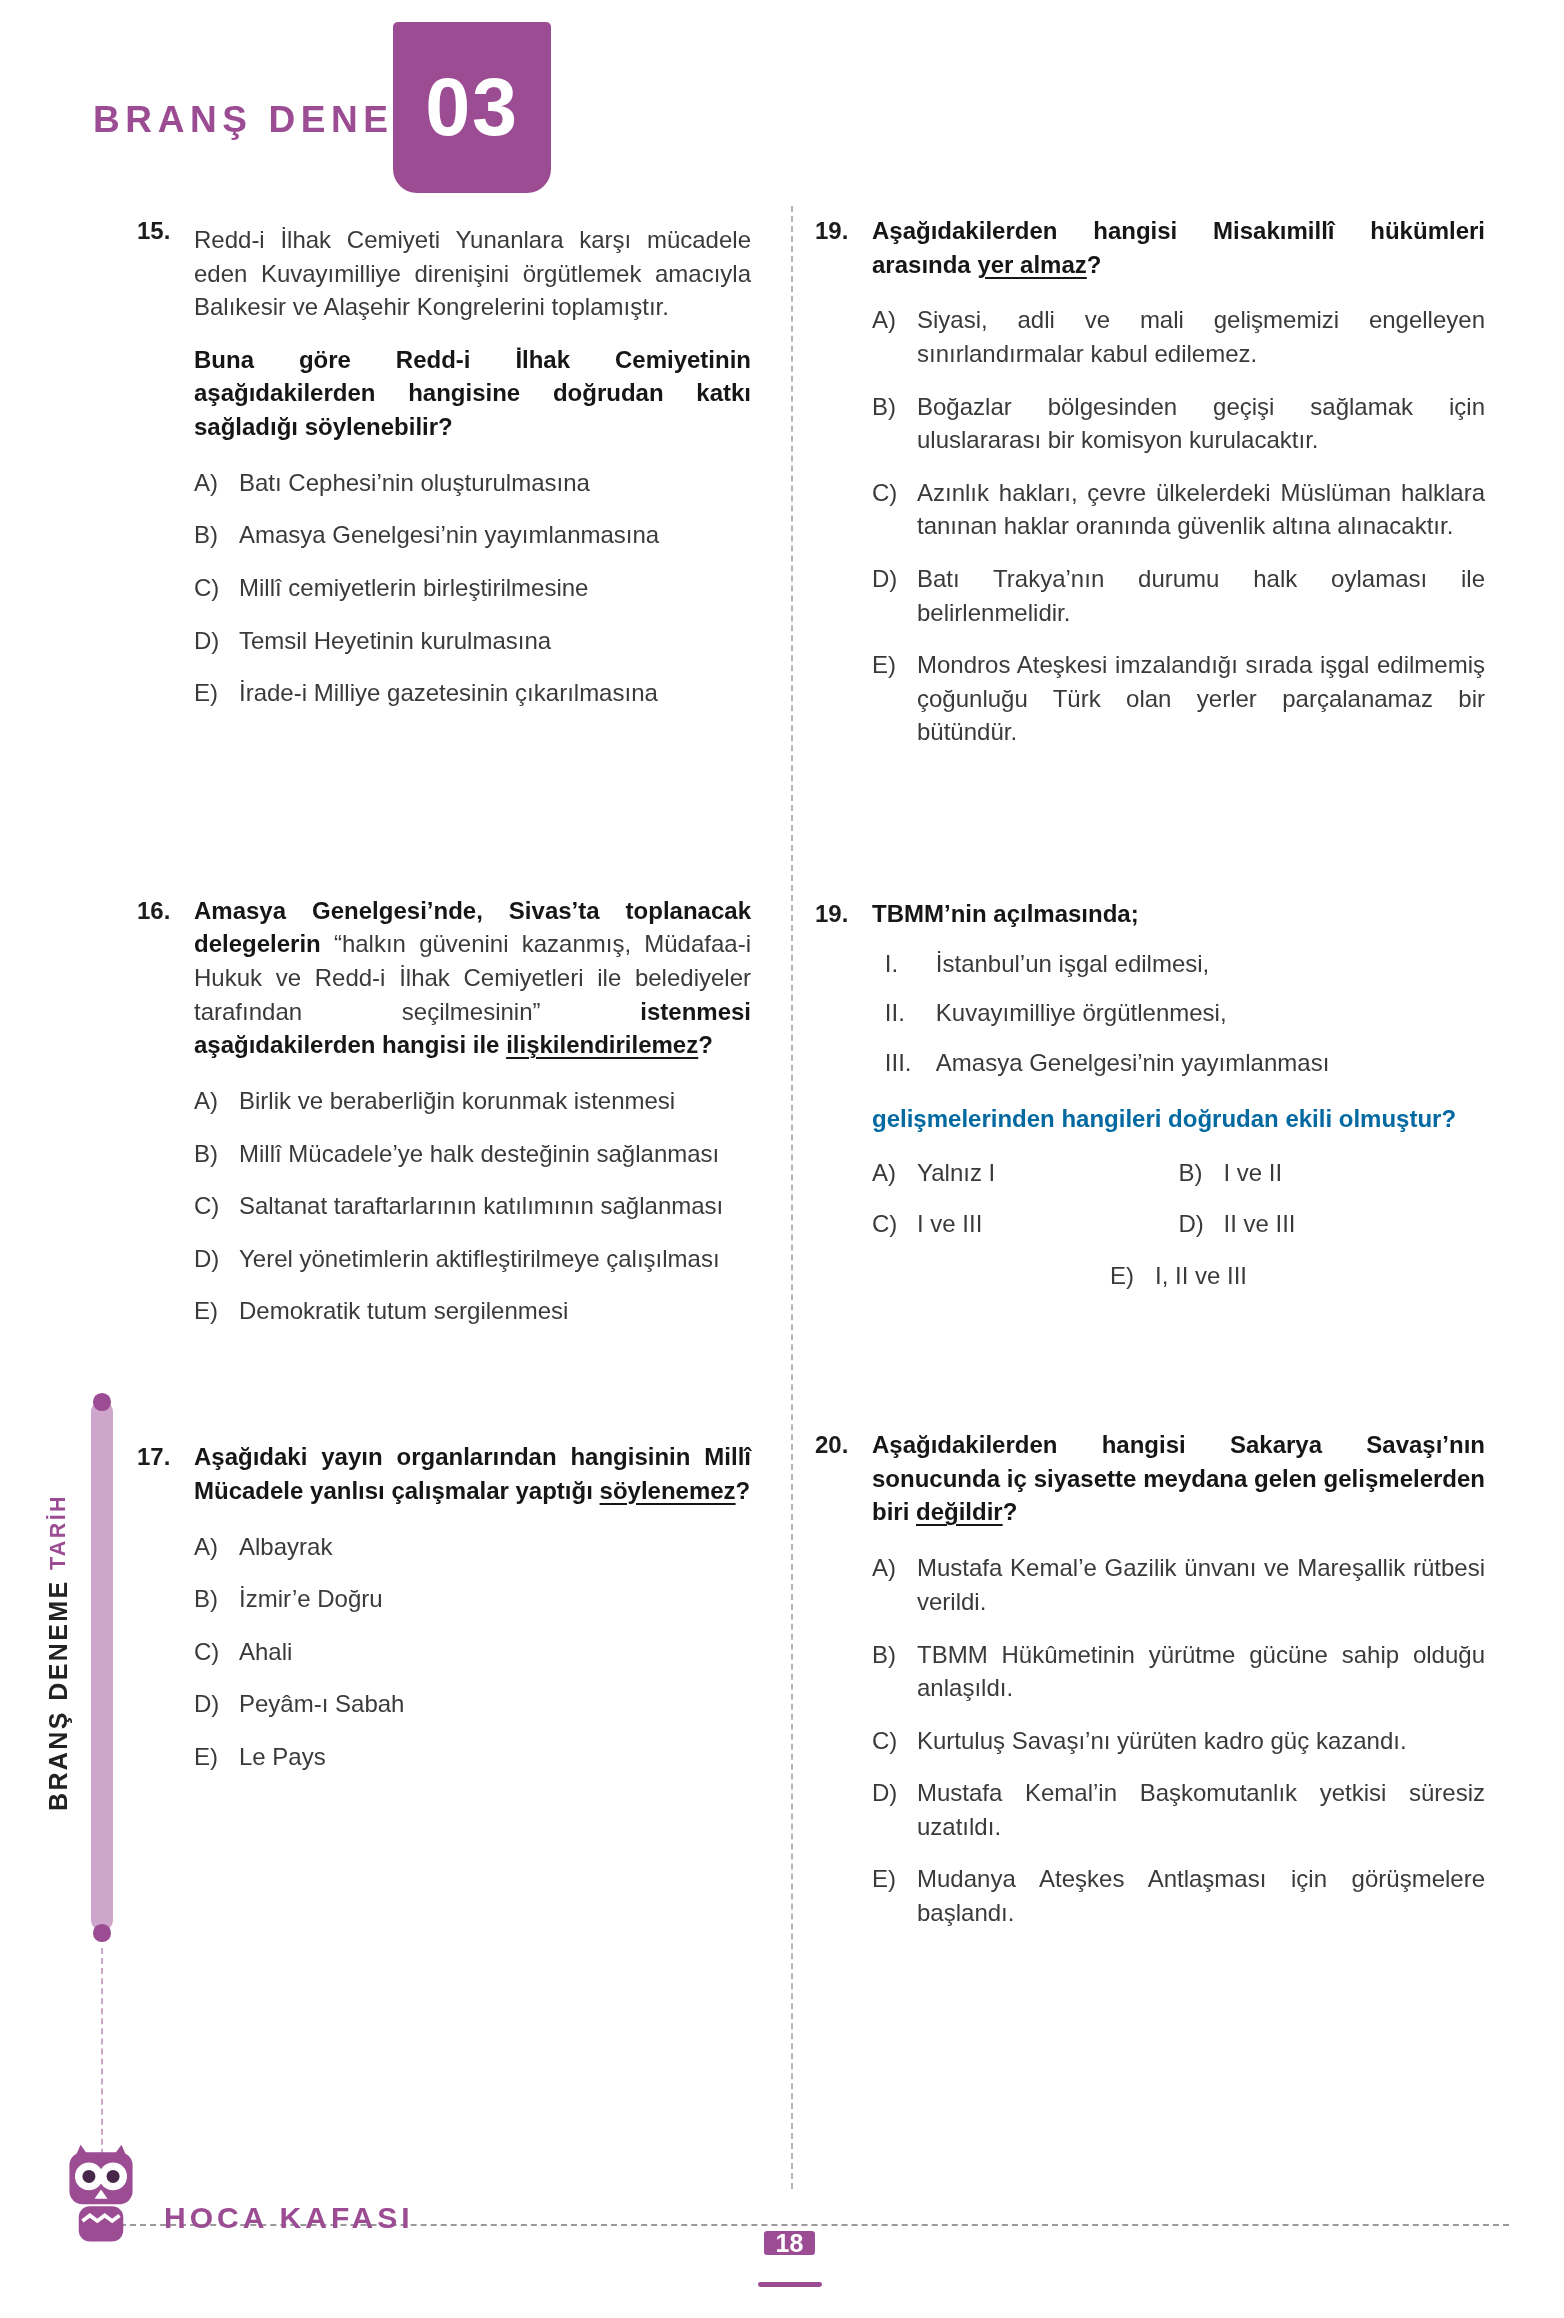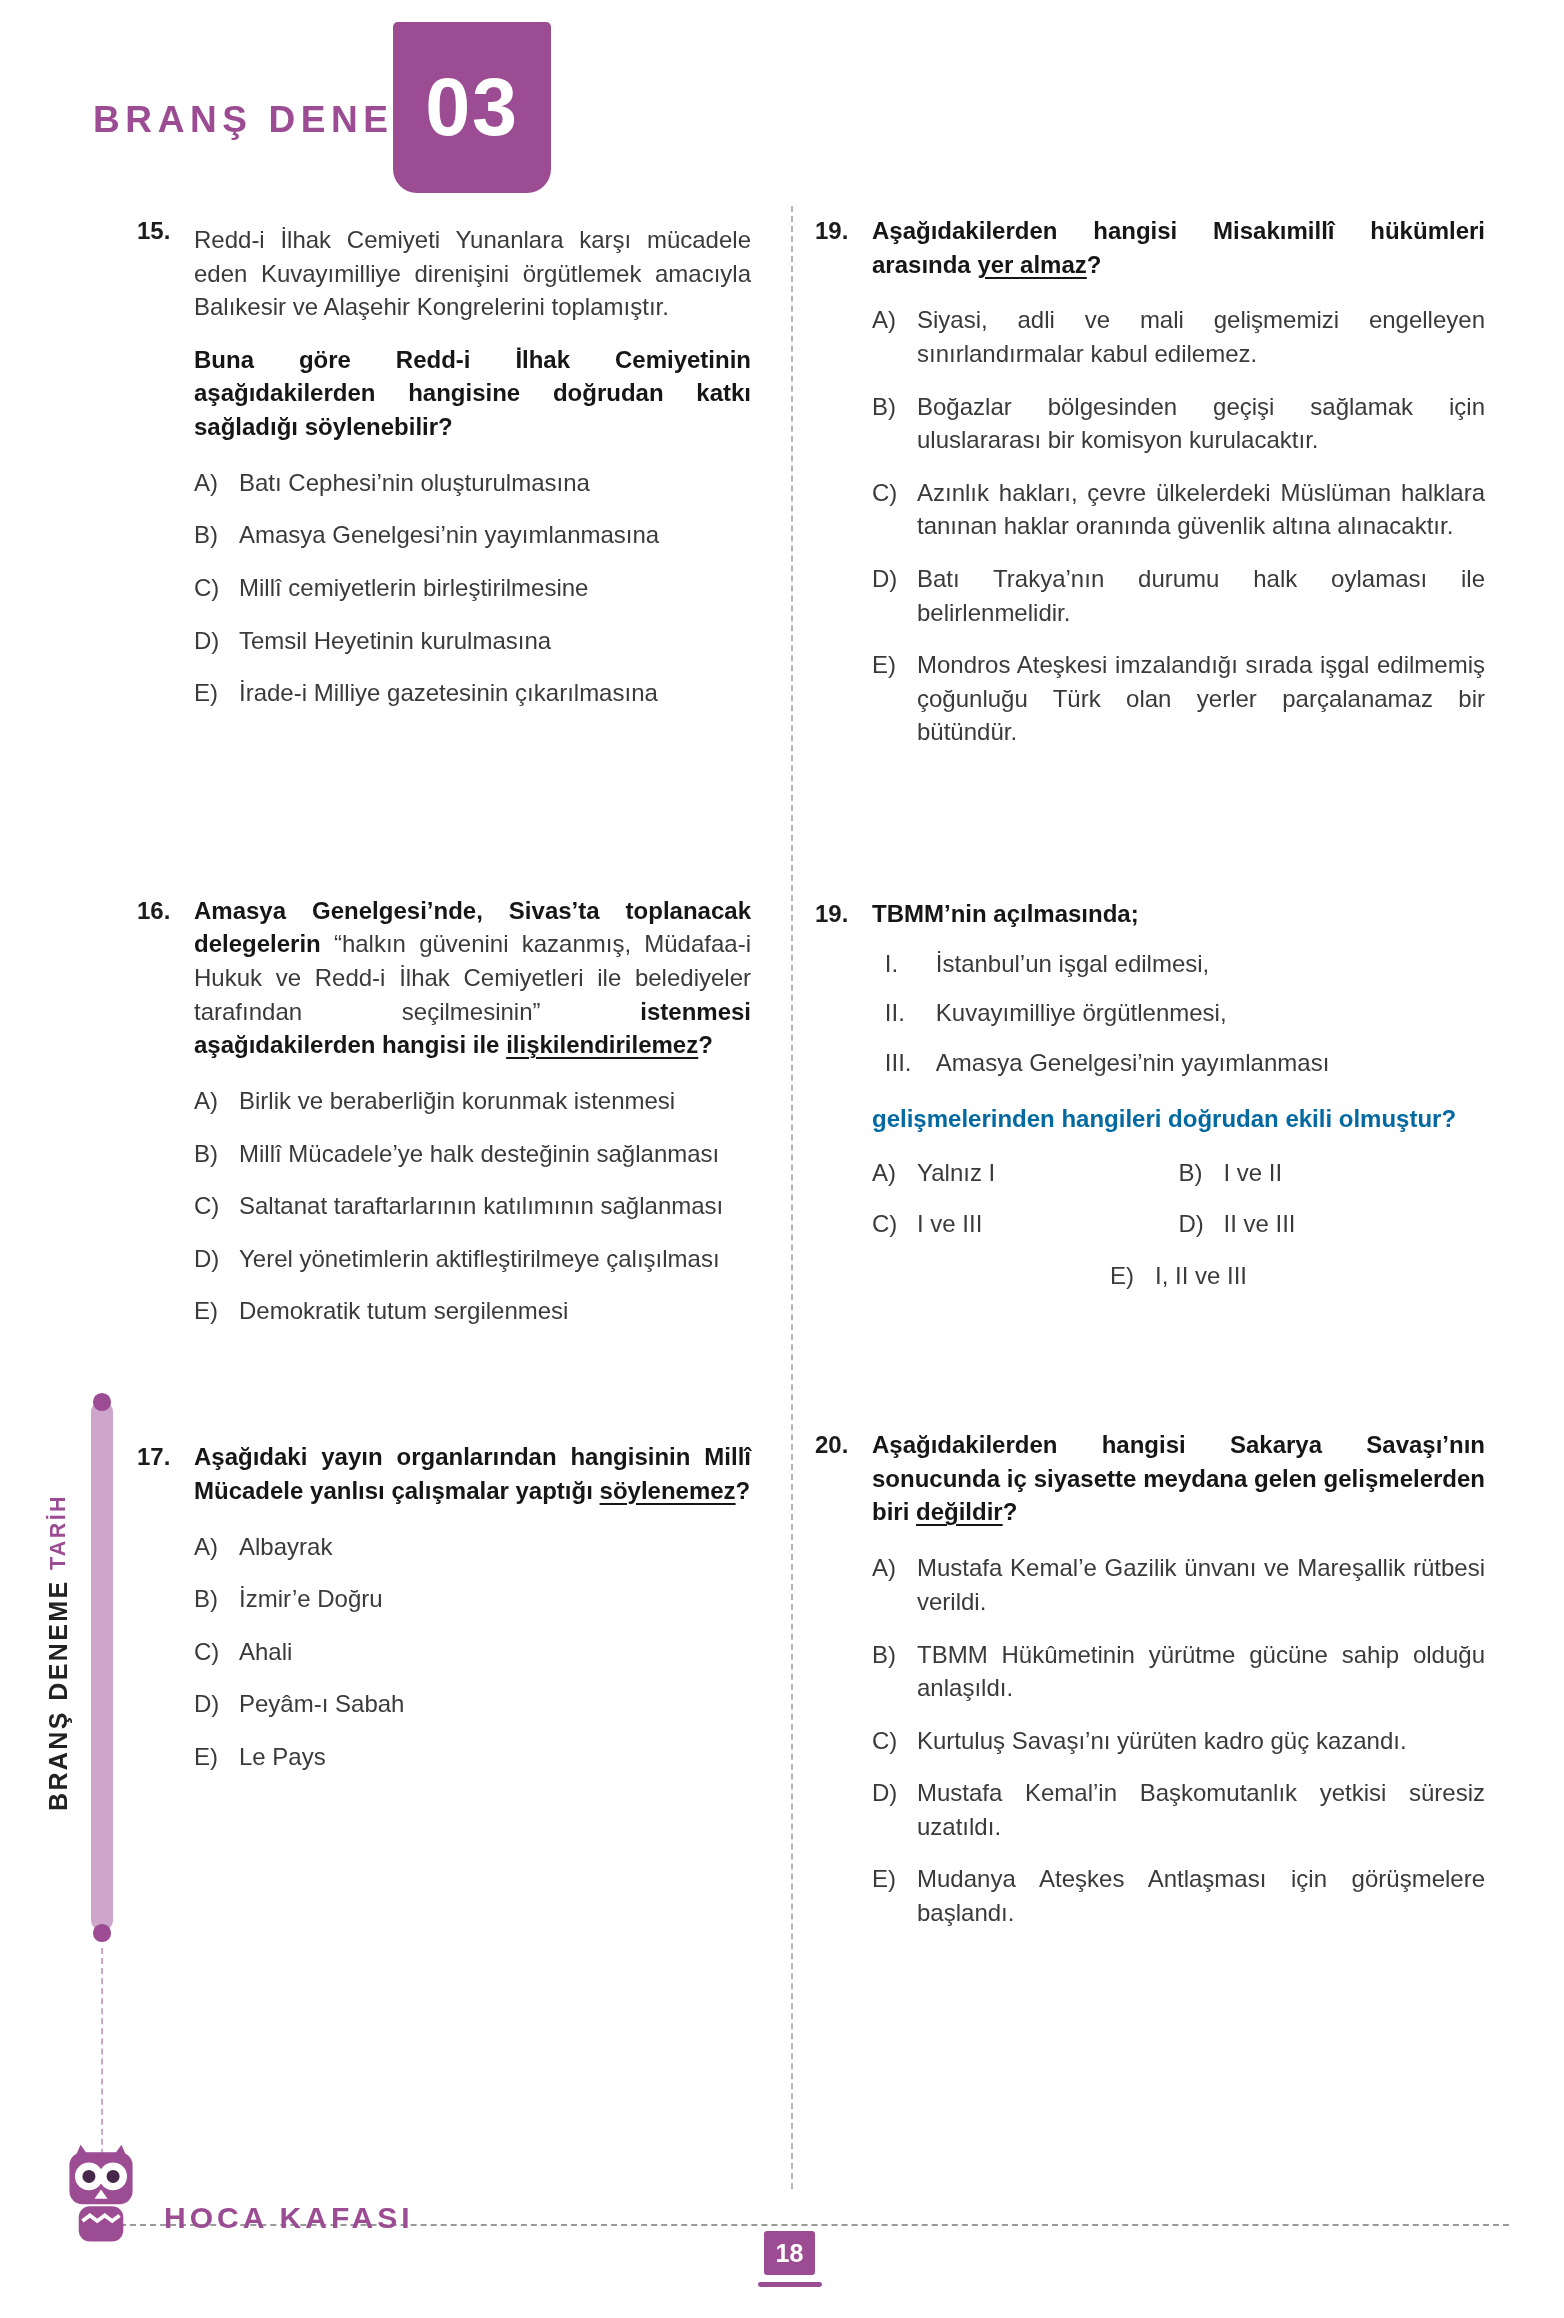--- a/index.html
+++ b/index.html
@@ -52,21 +52,21 @@
   .dot-bottom{top:1924px;}
   .side-dash{position:absolute;left:101px;top:1948px;height:247px;width:0;border-left:2.4px dashed #cfa6cb;}
   .side-text{
     position:absolute;left:41px;top:1494px;writing-mode:vertical-rl;transform:rotate(180deg);
     font-weight:bold;font-size:25px;color:#222222;letter-spacing:2.4px;white-space:nowrap;
   }
   .side-text .subject{color:#9b4c93;font-size:21.5px;}
   
   .footer-dash{position:absolute;left:120px;right:56px;top:2224px;border-top:2.4px dashed #9a9a9a;}
   .page-box{
-    position:absolute;left:764px;top:2231px;width:51px;height:44px;background:#9b4c93;color:#ffffff;
+    position:absolute;left:764px;top:2231px;width:51px;height:24px;background:#9b4c93;color:#ffffff;
     font-weight:bold;font-size:25px;display:flex;align-items:center;justify-content:center;border-radius:3.2px;
   }
   .page-underline{position:absolute;left:758px;top:2282px;width:64px;height:4.8px;background:#9b4c93;border-radius:2.4px;}
   .logo{position:absolute;left:54px;top:2143px;display:flex;align-items:flex-end;gap:16px;}
   .owl{width:94px;height:104px;flex:none;}
   .logo-text{color:#9b4c93;font-weight:800;font-size:30px;letter-spacing:4px;padding-bottom:8px;}
 </style>
 </head>
 <body>
 

